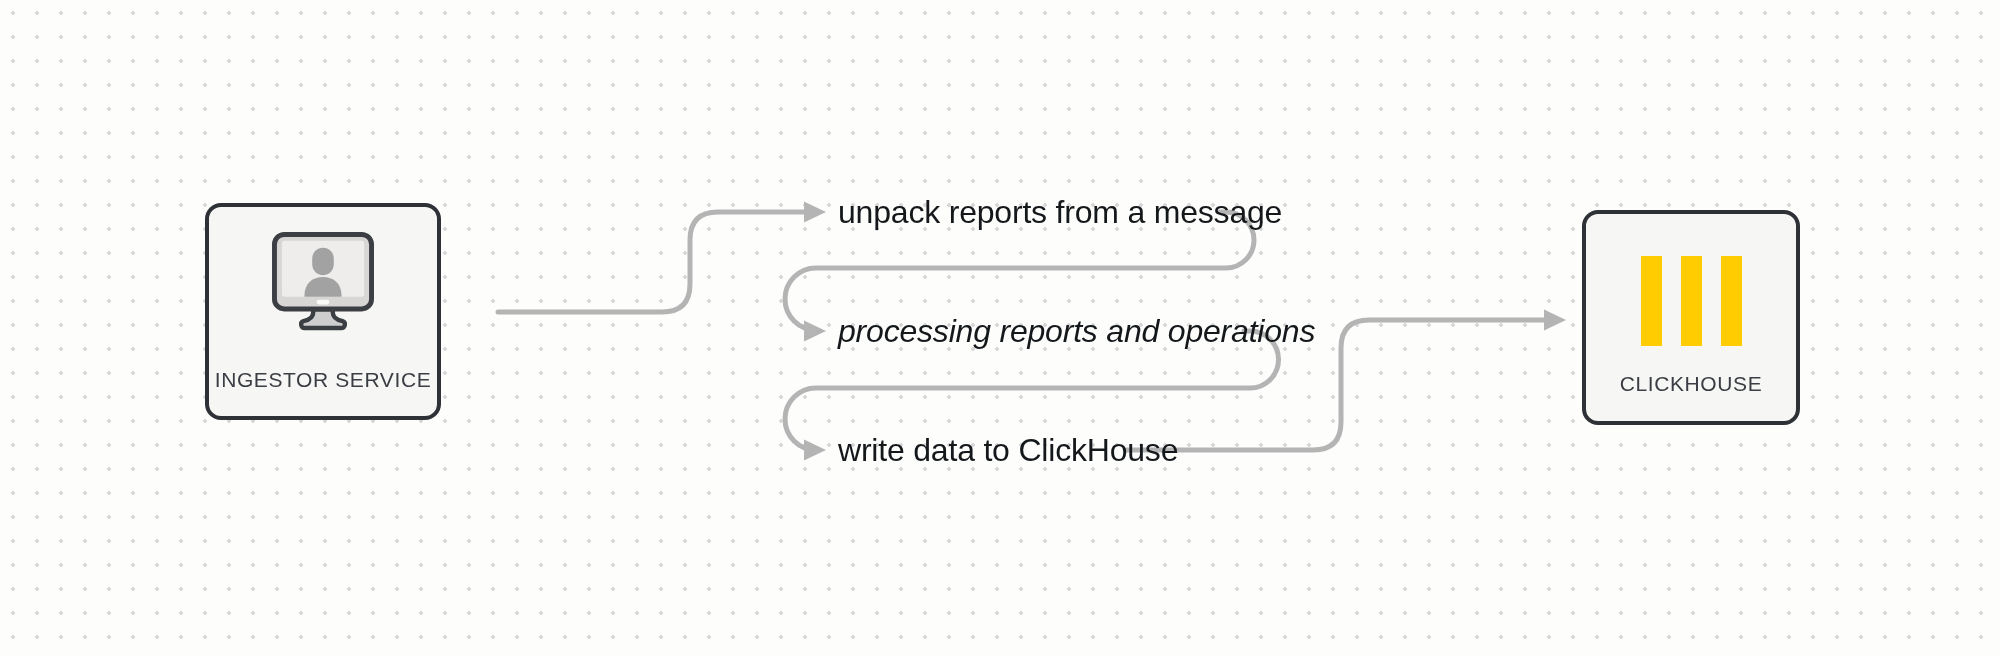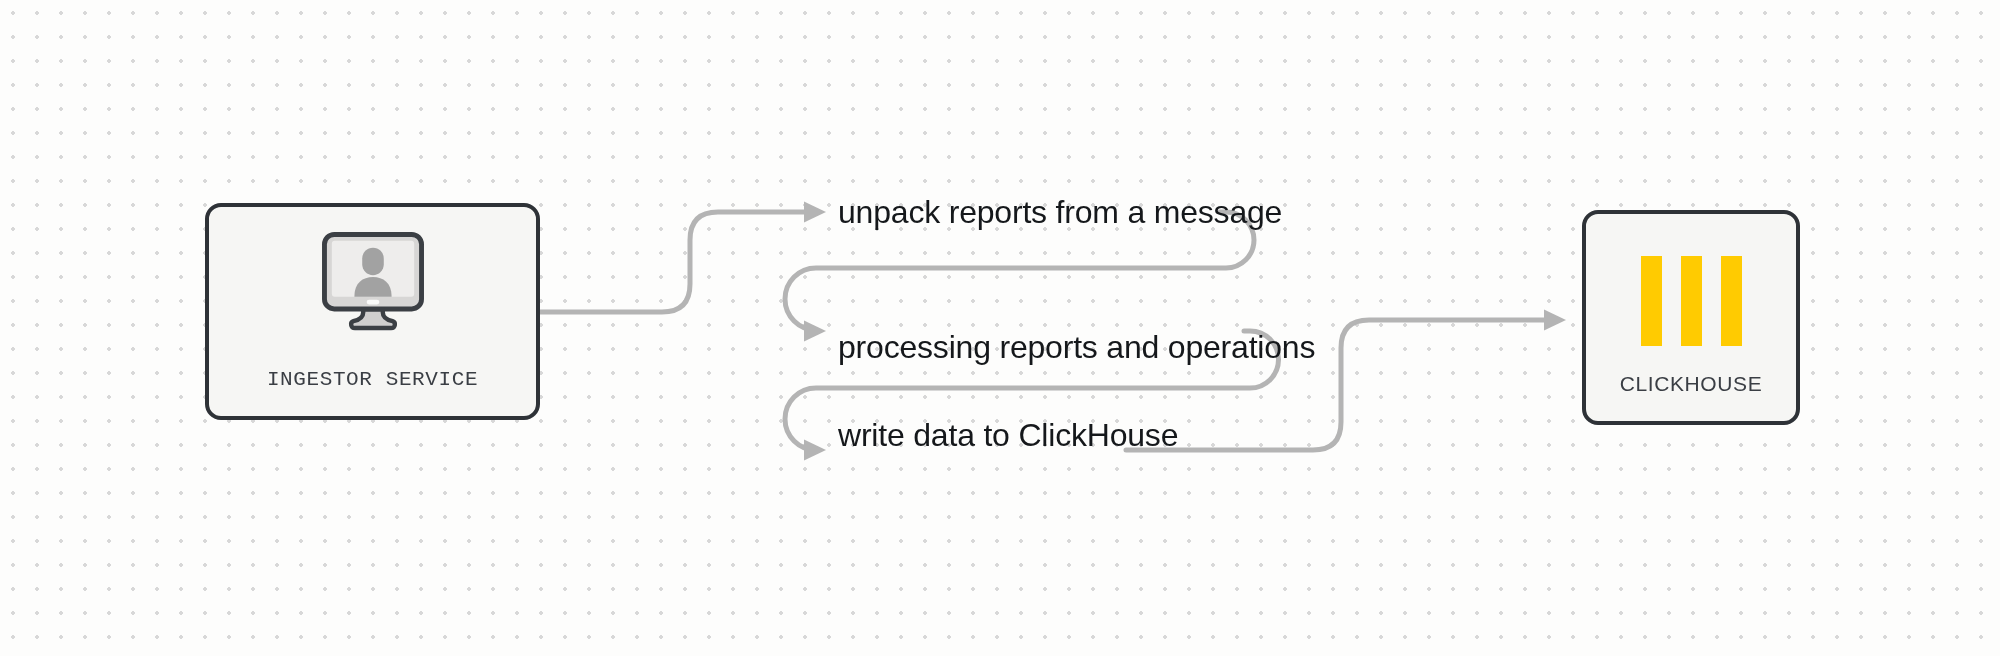--- a/index.html
+++ b/index.html
@@ -44,21 +44,21 @@
   .node {
     position: absolute;
     background: var(--node-fill);
     border: 4px solid var(--node-border);
     border-radius: 16px;
     display: flex;
     flex-direction: column;
     align-items: center;
     justify-content: center;
   }
-  .node-ingestor { left: 205px; top: 203px; width: 335px; height: 217px; gap: 36px; font-family: Liberation Mono, monospace; }
+  .node-ingestor { left: 205px; top: 203px; width: 236px; height: 217px; gap: 36px; }
   .node-clickhouse { left: 1582px; top: 210px; width: 218px; height: 215px; gap: 26px; padding-top: 16px; }
 
   .node-label {
     font-size: 21px;
     letter-spacing: 0.6px;
     color: var(--node-label);
     white-space: nowrap;
   }
 
   .monitor-icon { display: block; }
@@ -70,22 +70,22 @@
     position: absolute;
     left: 838px;
     height: 34px;
     line-height: 34px;
     font-size: 32px;
     letter-spacing: -0.2px;
     color: var(--step-text);
     white-space: nowrap;
   }
   .step-1 { top: 195px; }
-  .step-2 { top: 330px; }
-  .step-3 { top: 418px; }
+  .step-2 { top: 314px; font-style: italic; }
+  .step-3 { top: 433px; }
 </style>
 </head>
 <body>
 
 <div class="canvas">
 
   <svg class="wires" viewBox="0 0 2000 656" aria-hidden="true">
 
     <path class="wire" d="M498 312 H662 Q690 312 690 284 V240 Q690 212 718 212 H806"></path>
     <polygon class="arrow" points="804,201.5 826,212 804,222.5"></polygon>

